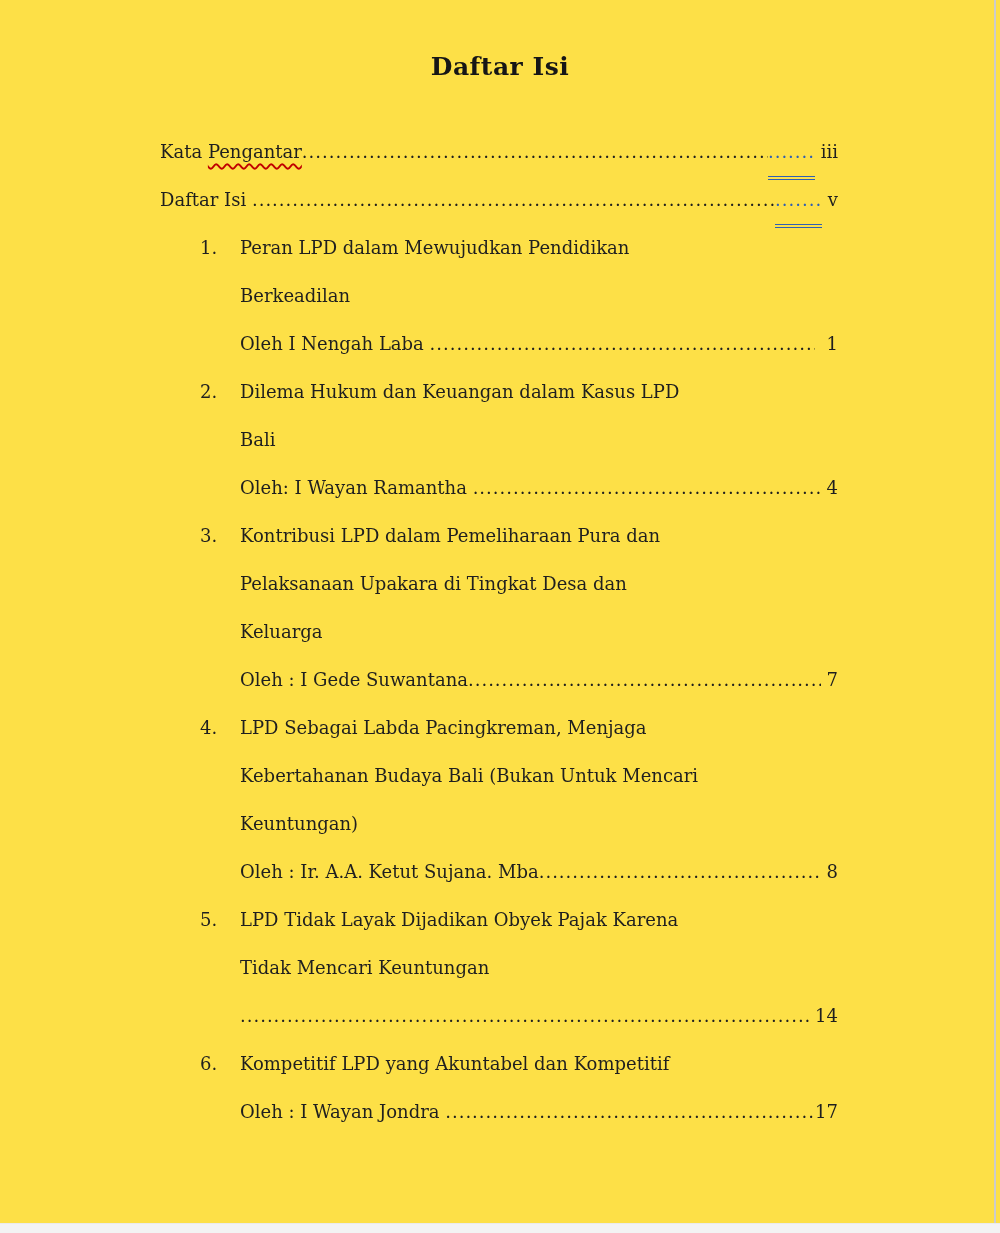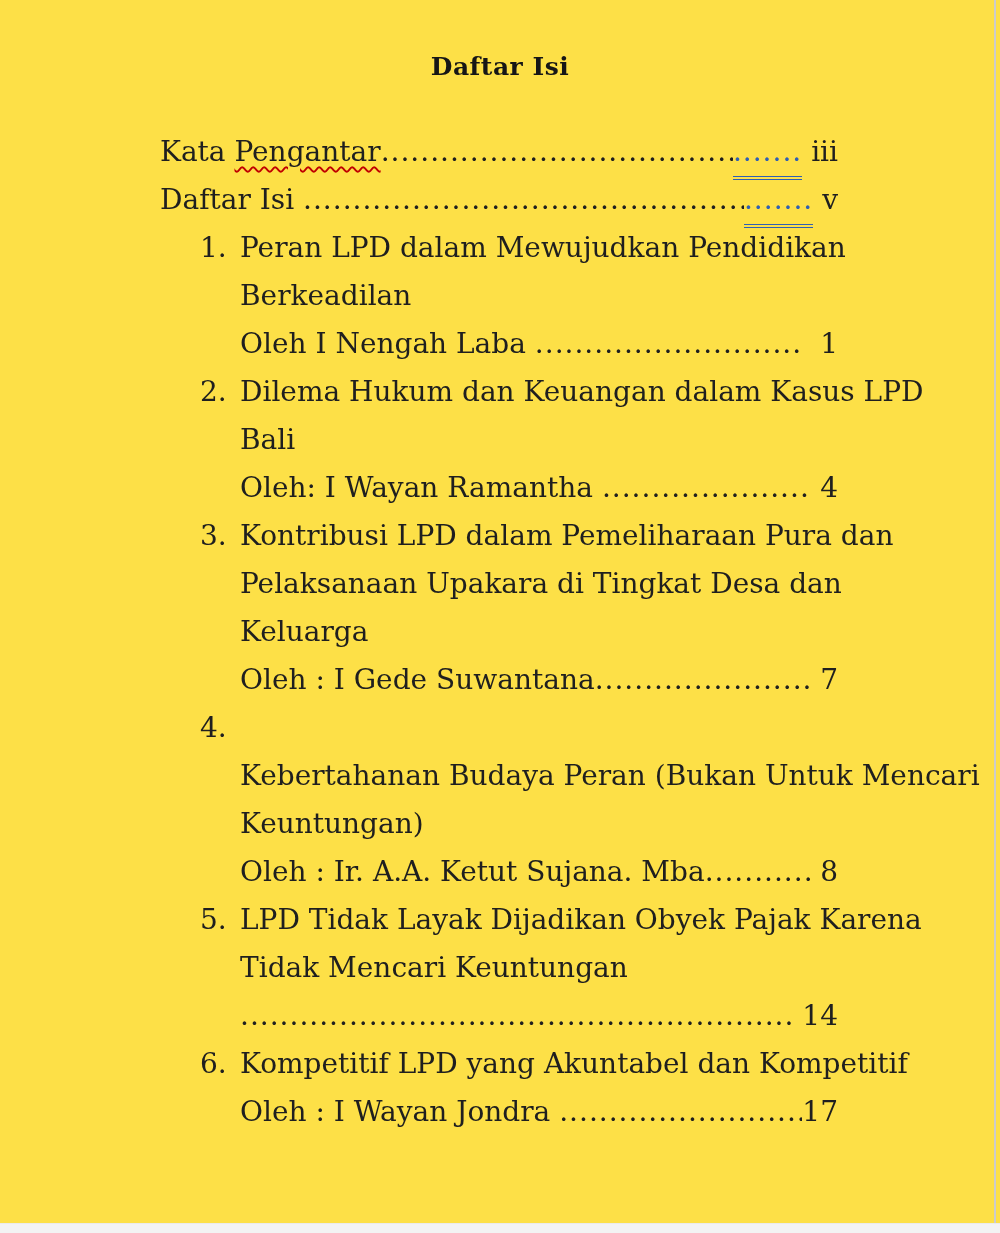--- a/index.html
+++ b/index.html
@@ -24,21 +24,21 @@
     margin: 52px 0 0 0;
     text-align: center;
     font-size: 25px;
     font-weight: bold;
     letter-spacing: 0.5px;
     color: #161616;
   }
   .toc {
     margin: 47px 160px 0 160px;
     width: 678px;
-    font-size: 28px;
+    font-size: 18px;
   }
   .row {
     display: flex;
     align-items: baseline;
     height: 48px;
     line-height: 48px;
     white-space: pre;
   }
   .lbl { flex: 0 0 auto; }
   .dots {
@@ -156,23 +156,24 @@
       <div class="row author-row">
         <span class="lbl">Oleh : I Gede Suwantana</span>
         <span class="dots"><span>......................................................................................................................</span></span>
         <span class="pg"> 7</span>
       </div>
     </div>
 
     <div>
       <div class="row entry-title-row">
         <span class="num">4.</span>
-      </div>
-      <div class="row cont-row">
-        <span class="lbl">Kebertahanan Budaya Peran (Bukan Untuk Mencari</span>
+        <span class="lbl">LPD Sebagai Labda Pacingkreman, Menjaga</span>
+      </div>
+      <div class="row cont-row">
+        <span class="lbl">Kebertahanan Budaya Bali (Bukan Untuk Mencari</span>
       </div>
       <div class="row cont-row">
         <span class="lbl">Keuntungan)</span>
       </div>
       <div class="row author-row">
         <span class="lbl">Oleh : Ir. A.A. Ketut Sujana. Mba</span>
         <span class="dots"><span>......................................................................................................................</span></span>
         <span class="pg"> 8</span>
       </div>
     </div>

